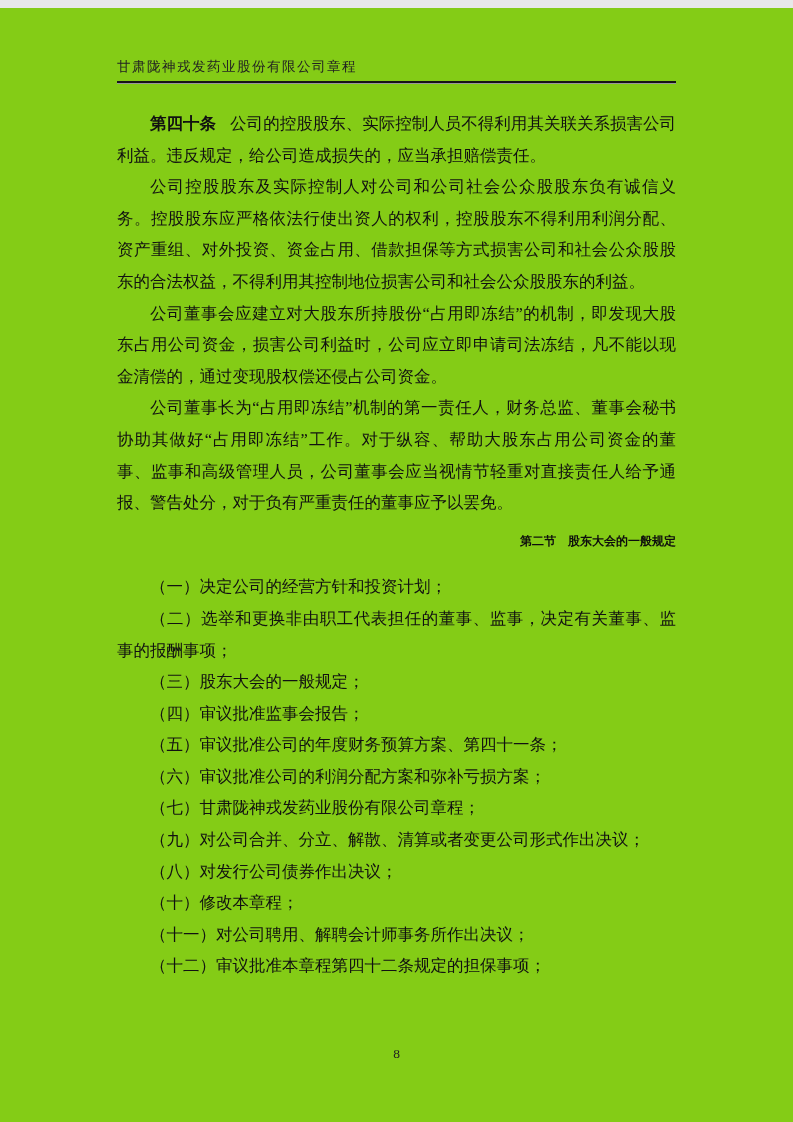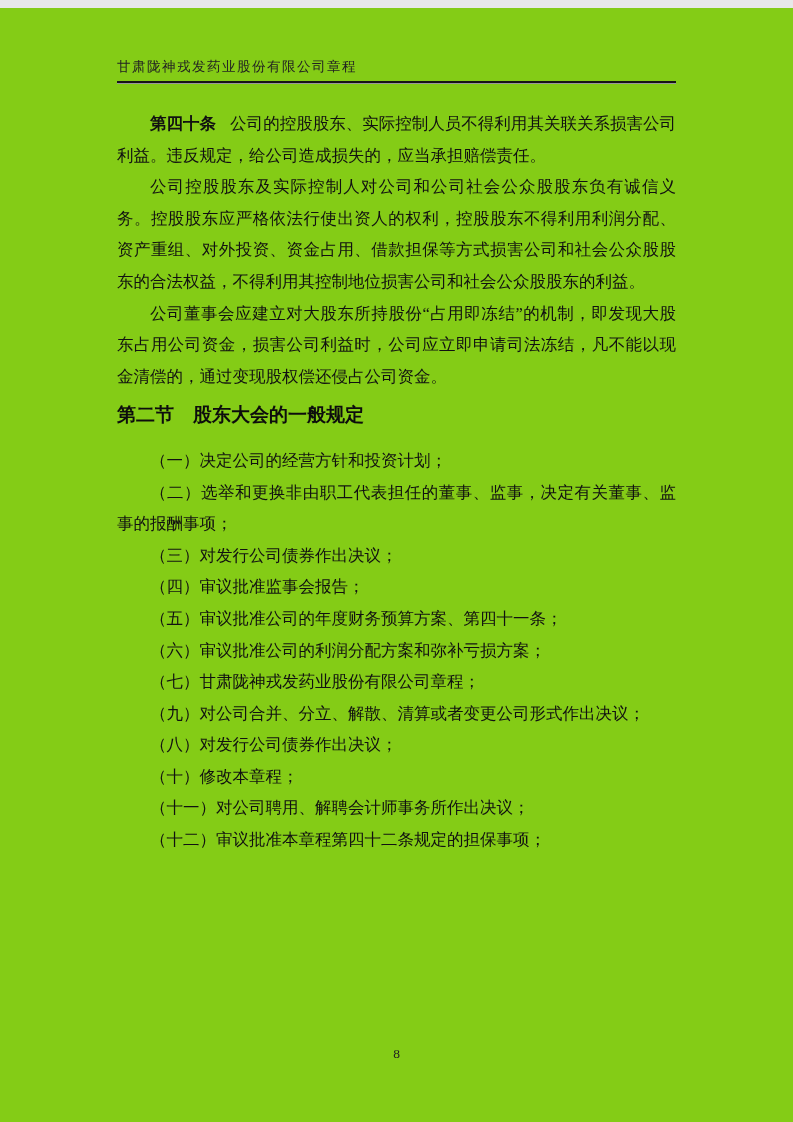--- a/index.html
+++ b/index.html
@@ -41,23 +41,23 @@
     text-align: justify;
     color: #111111;
   }
   .para {
     text-indent: 2em;
     margin: 0;
   }
   .bold { font-weight: bold; }
   .label-gap { margin-right: 0.85em; }
   .section-heading {
-    font-size: 19px;
+    font-size: 12px;
     font-weight: bold;
-    text-align: left;
+    text-align: right;
     text-indent: 0;
     margin: 7px 0 14px 0;
     line-height: 31.6px;
     color: #0d0d0d;
   }
   .page-number {
     position: absolute;
     top: 1038px;
     left: 0;
     width: 100%;
@@ -76,27 +76,28 @@
     <div class="header-rule"></div>
   </div>
 
   <div class="body">
     <p class="para"><span class="bold label-gap">第四十条</span><span>公司的控股股东、实际控制人员不得利用其关联关系损害公司利益。违反规定，给公司造成损失的，应当承担赔偿责任。</span></p>
 
     <p class="para">公司控股股东及实际控制人对公司和公司社会公众股股东负有诚信义务。控股股东应严格依法行使出资人的权利，控股股东不得利用利润分配、资产重组、对外投资、资金占用、借款担保等方式损害公司和社会公众股股东的合法权益，不得利用其控制地位损害公司和社会公众股股东的利益。</p>
 
     <p class="para">公司董事会应建立对大股东所持股份“占用即冻结”的机制，即发现大股东占用公司资金，损害公司利益时，公司应立即申请司法冻结，凡不能以现金清偿的，通过变现股权偿还侵占公司资金。</p>
 
+    <p class="para">公司董事长为“占用即冻结”机制的第一责任人，财务总监、董事会秘书协助其做好“占用即冻结”工作。对于纵容、帮助大股东占用公司资金的董事、监事和高级管理人员，公司董事会应当视情节轻重对直接责任人给予通报、警告处分，对于负有严重责任的董事应予以罢免。</p>
 
     <h2 class="section-heading">第二节　股东大会的一般规定</h2>
 
 
     <p class="para">（一）决定公司的经营方针和投资计划；</p>
     <p class="para">（二）选举和更换非由职工代表担任的董事、监事，决定有关董事、监事的报酬事项；</p>
-    <p class="para">（三）对发行公司债券作出决议；</p>
+    <p class="para">（三）股东大会的一般规定；</p>
     <p class="para">（四）审议批准监事会报告；</p>
     <p class="para">（五）审议批准公司的年度财务预算方案、第四十一条；</p>
     <p class="para">（六）审议批准公司的利润分配方案和弥补亏损方案；</p>
     <p class="para">（七）甘肃陇神戎发药业股份有限公司章程；</p>
     <p class="para">（九）对公司合并、分立、解散、清算或者变更公司形式作出决议；</p>
     <p class="para">（八）对发行公司债券作出决议；</p>
     <p class="para">（十）修改本章程；</p>
     <p class="para">（十一）对公司聘用、解聘会计师事务所作出决议；</p>
     <p class="para">（十二）审议批准本章程第四十二条规定的担保事项；</p>
   </div>

